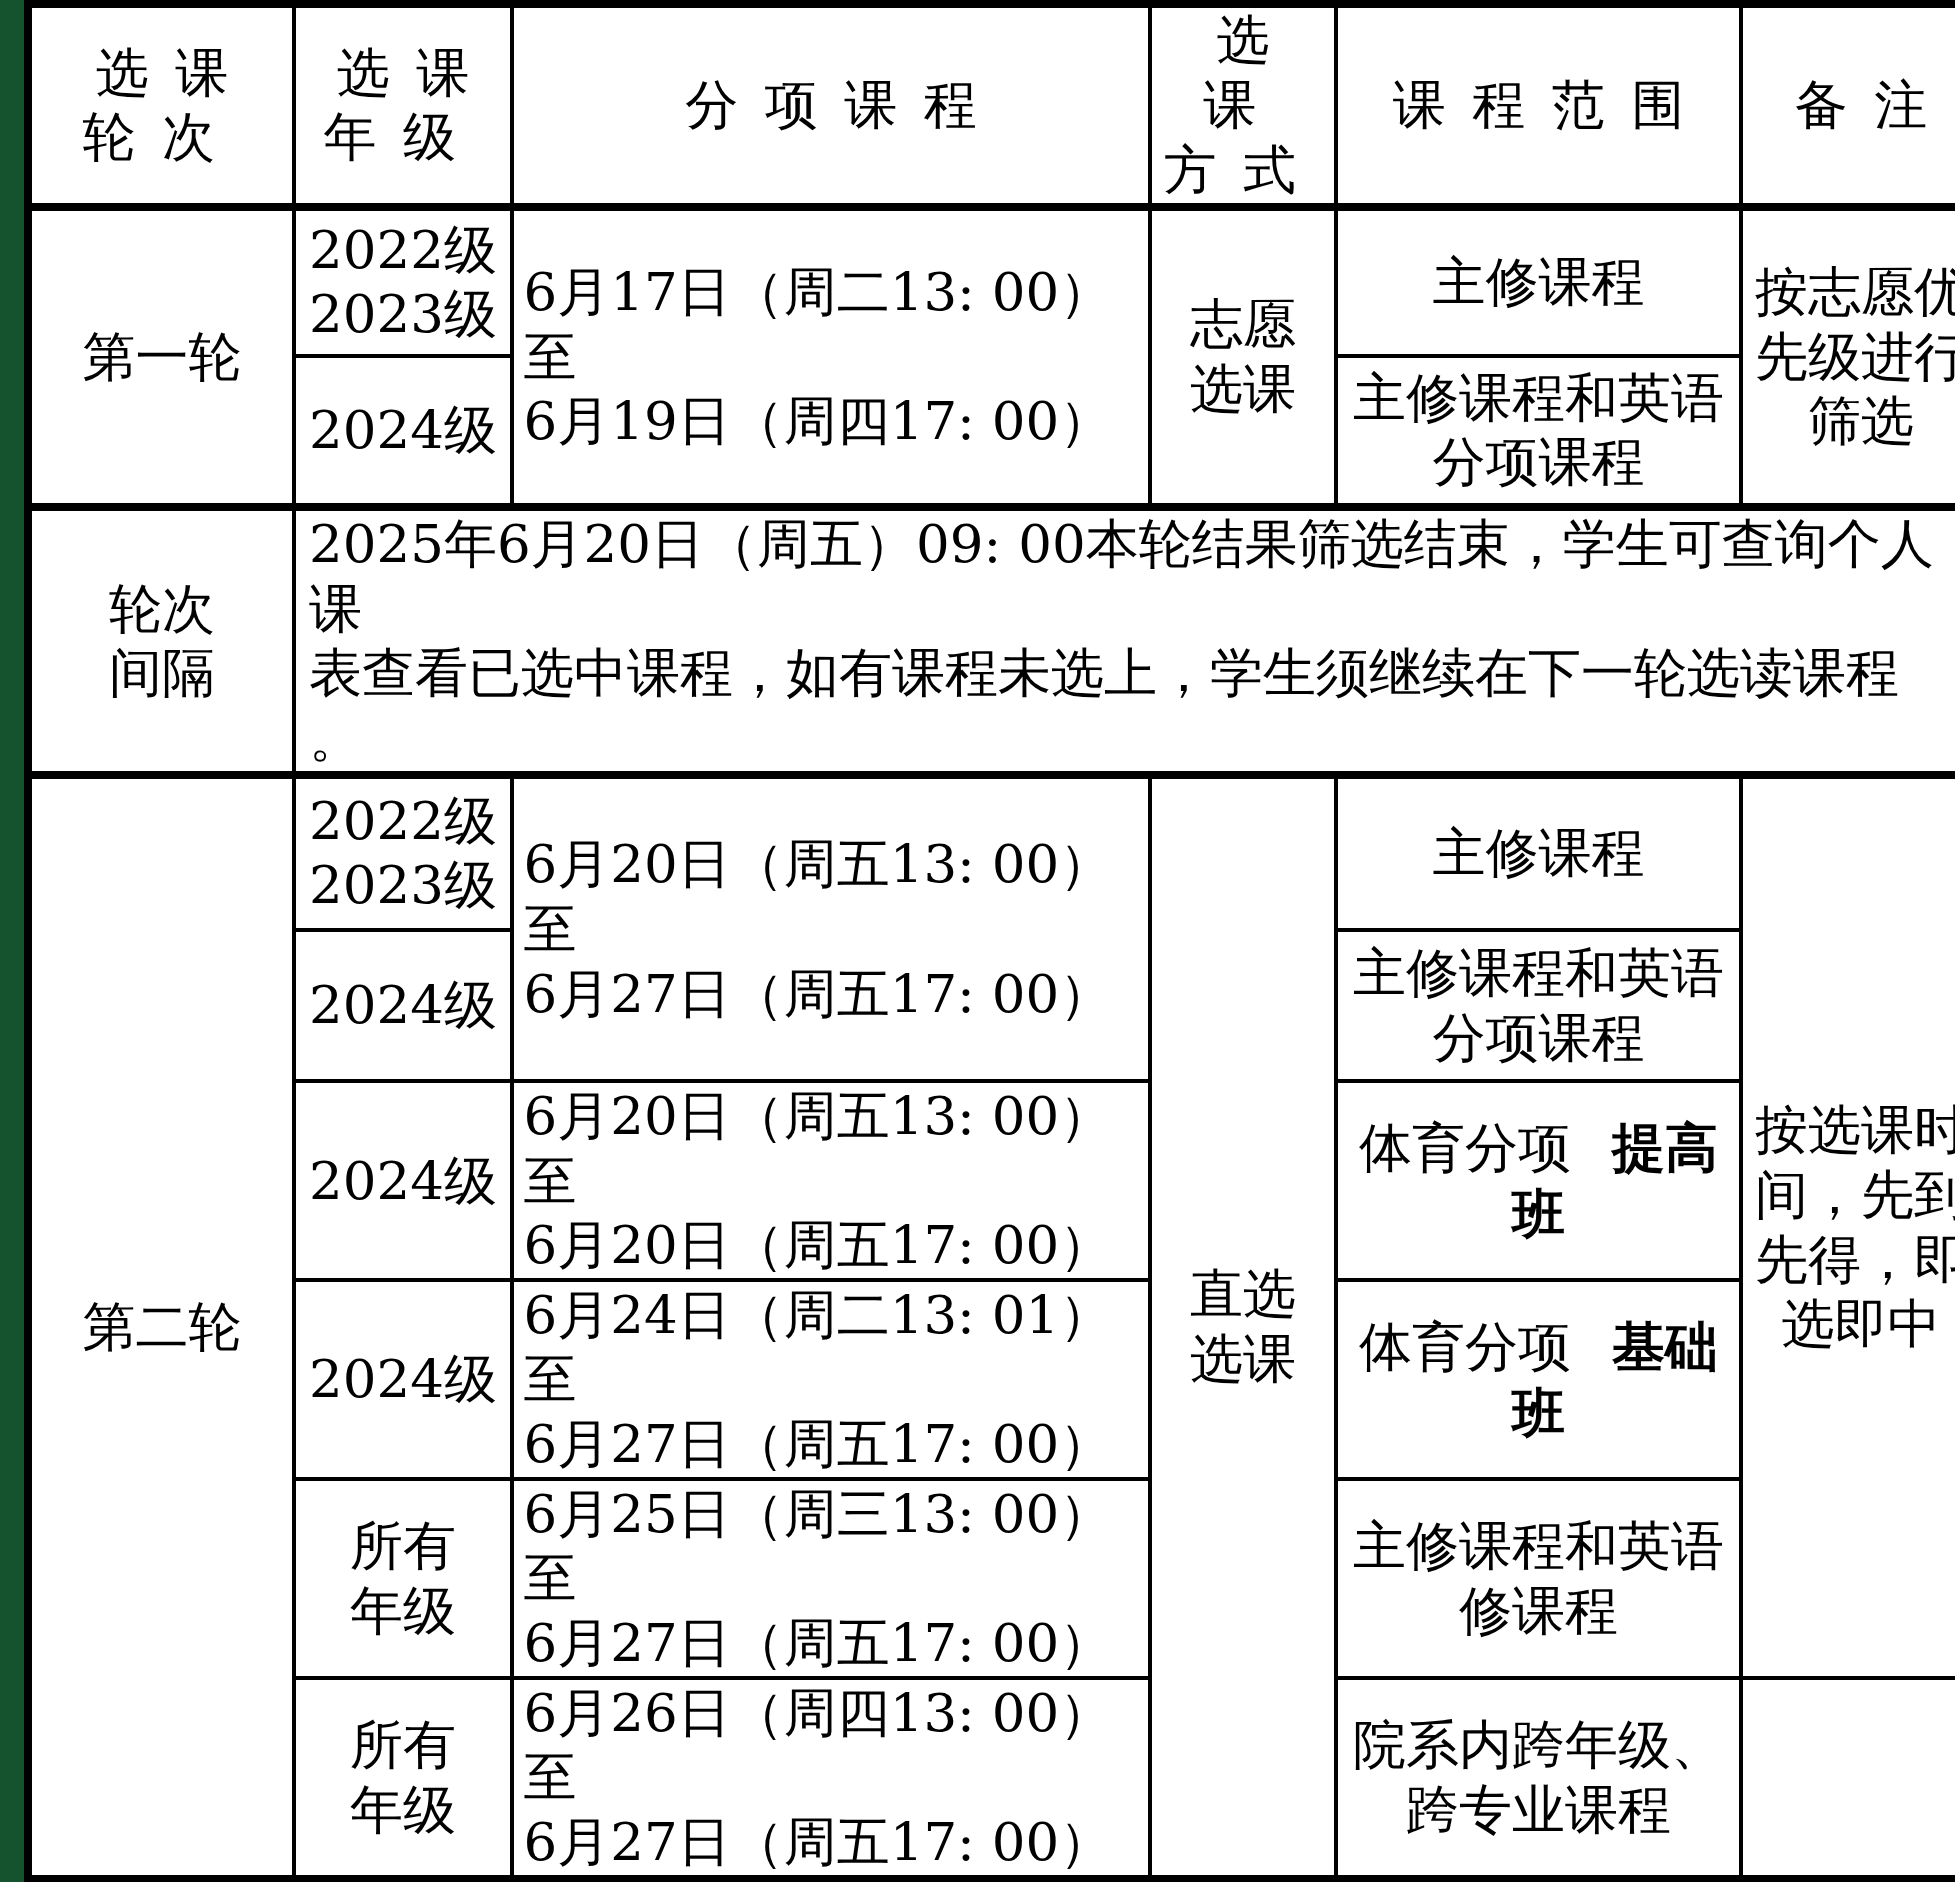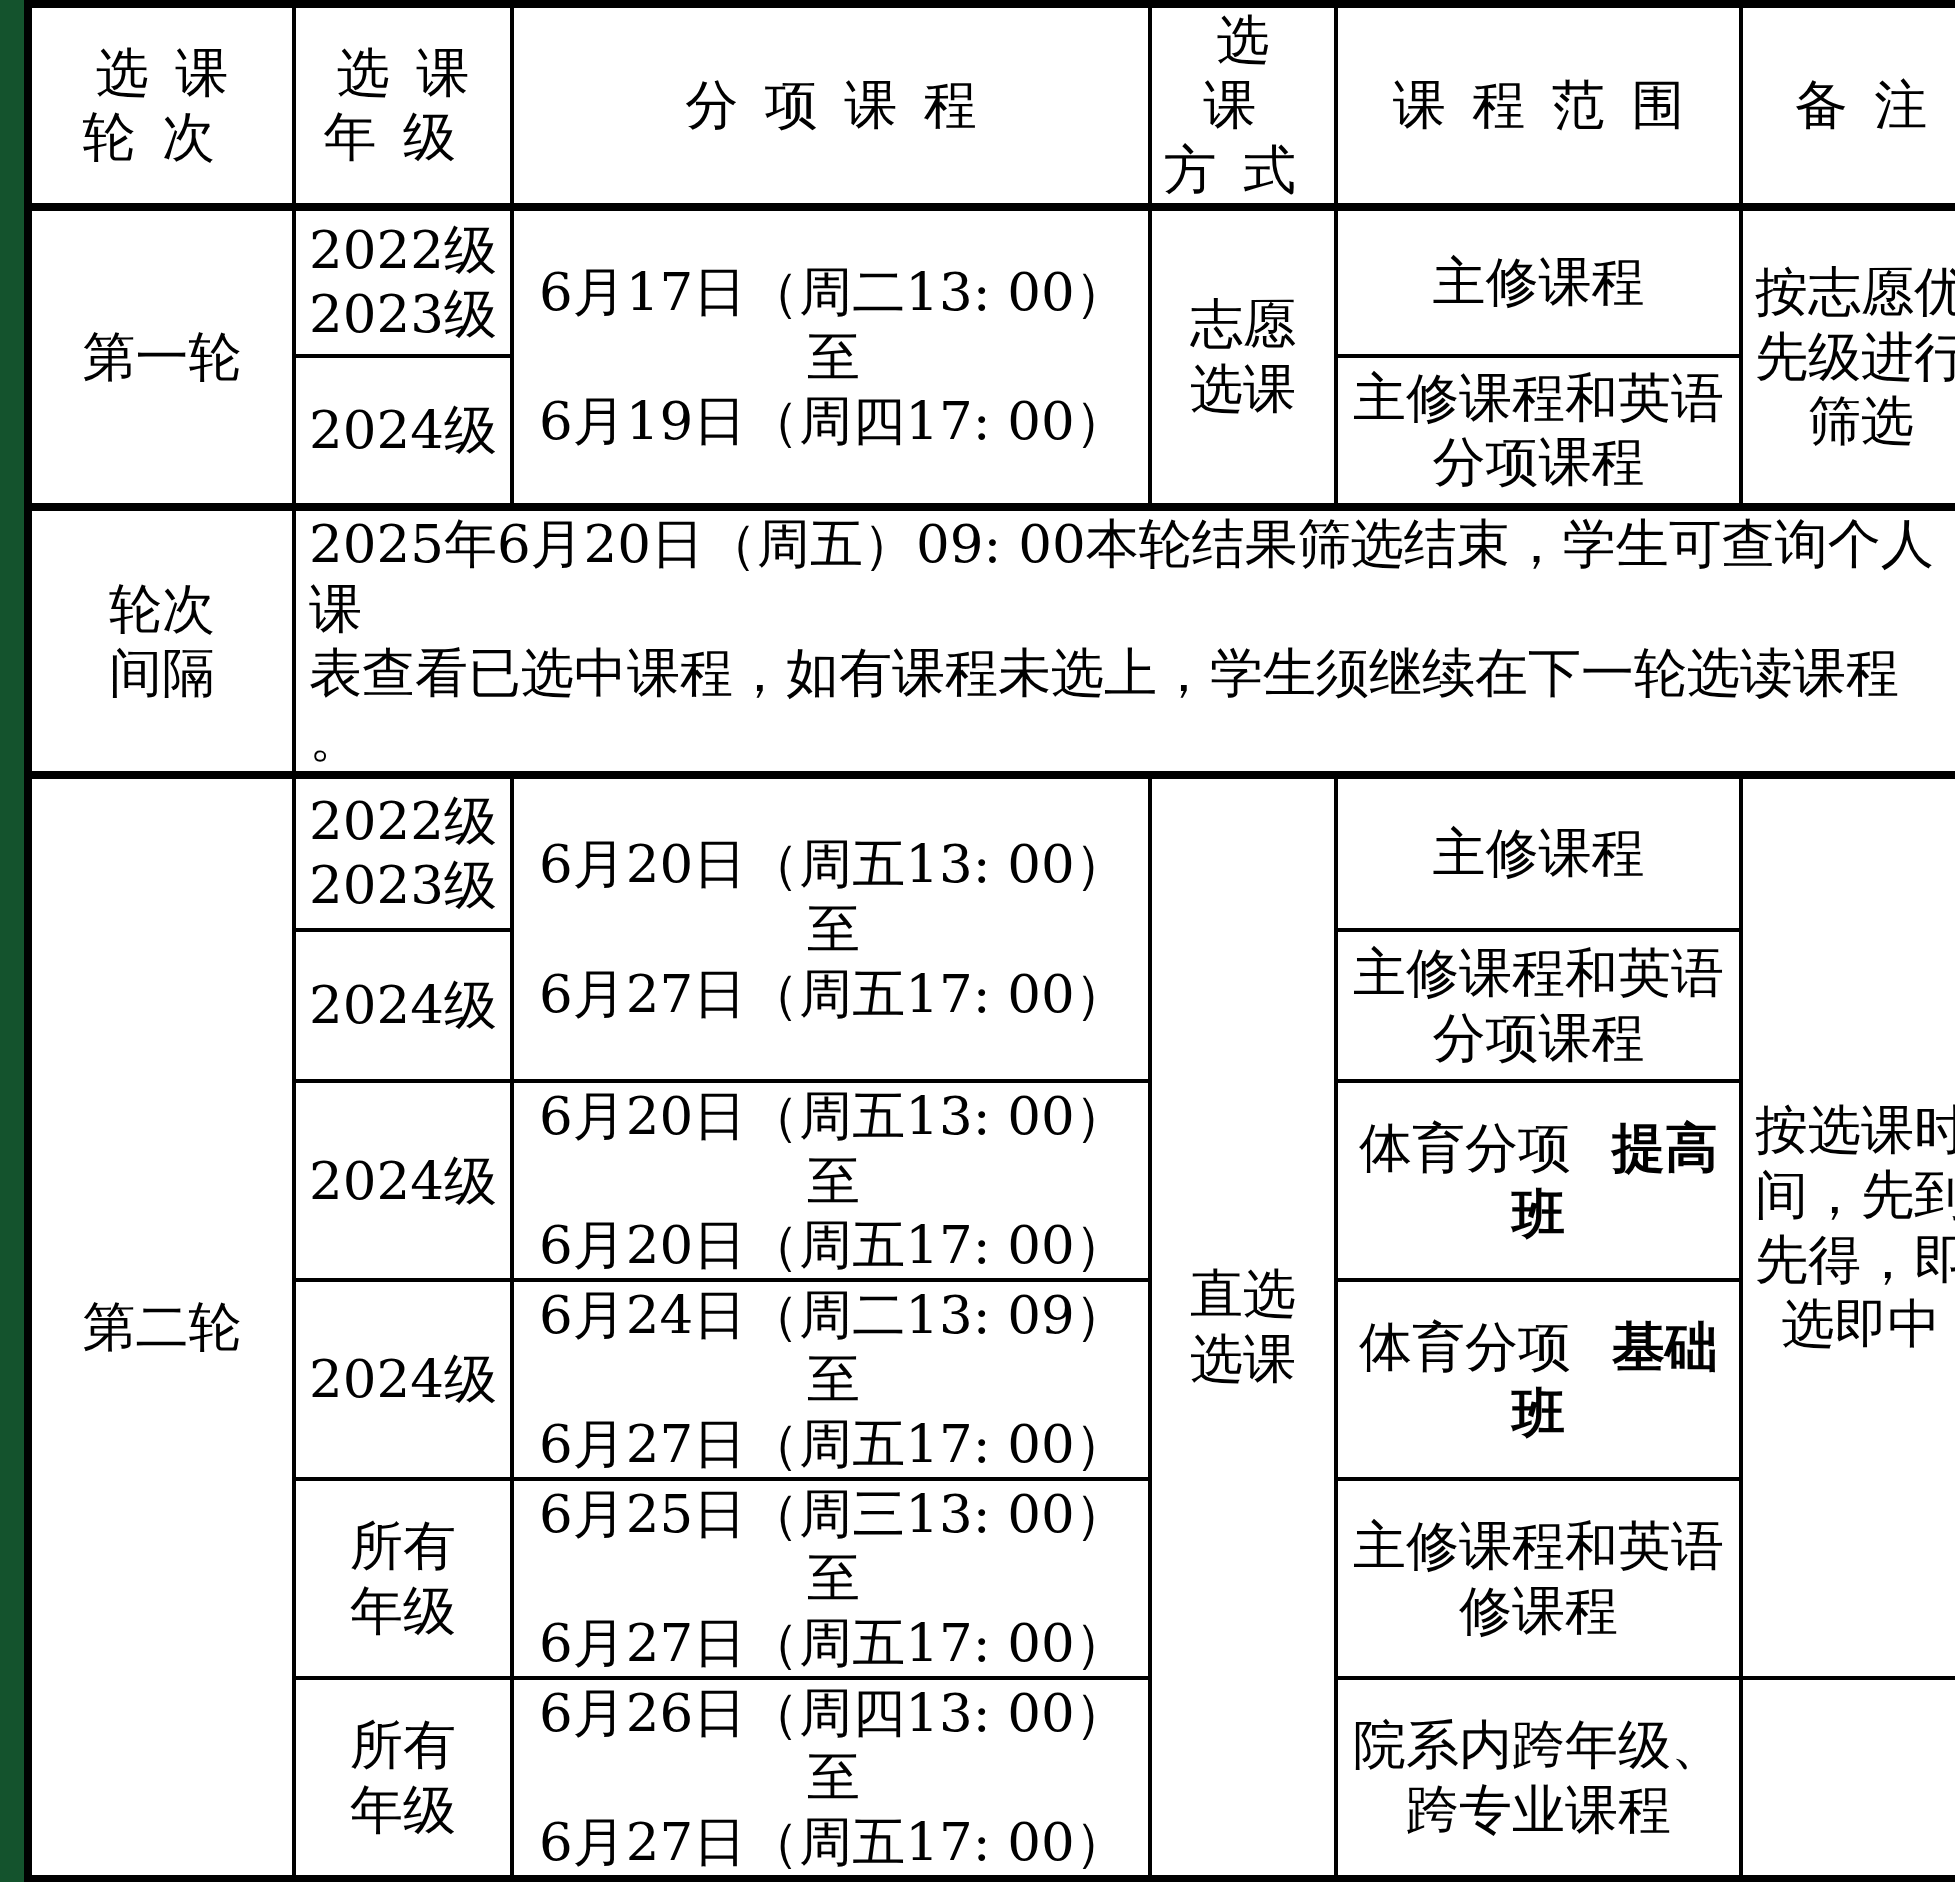--- a/index.html
+++ b/index.html
@@ -30,21 +30,21 @@
     white-space: pre-line;
     padding: 0;
     overflow: hidden;
   }
   tr.sect > td, tr.sect > th { border-top-width: 8.3px; }
   th.hdr {
     letter-spacing: 0.5em;
     text-indent: 0.5em;
   }
   td.time {
-    text-align: center;
+    text-align: left;
     padding-left: 9.5px;
     padding-right: 4.7px;
   }
   td.intertext {
     text-align: left;
     padding-left: 13px;
     padding-right: 38px;
   }
   td.scope { padding-left: 1.2px; padding-right: 1.2px; text-align: center; }
   .b { font-weight: bold; margin-left: 41px; }
@@ -138,21 +138,21 @@
 
     <tr class="rh6">
       <td>2024级</td>
       <td class="time">6月20日（周五13: 00）至
 6月20日（周五17: 00）</td>
       <td class="scope"><span>体育分项</span><span class="b">提高班</span></td>
     </tr>
 
     <tr class="rh7">
       <td>2024级</td>
-      <td class="time">6月24日（周二13: 09）至
+      <td class="time">6月24日（周二13: 01）至
 6月27日（周五17: 00）</td>
       <td class="scope"><span>体育分项</span><span class="b">基础班</span></td>
     </tr>
 
     <tr class="rh8">
       <td>所有
 年级</td>
       <td class="time">6月25日（周三13: 00）至
 6月27日（周五17: 00）</td>
       <td class="scope">主修课程和英语

